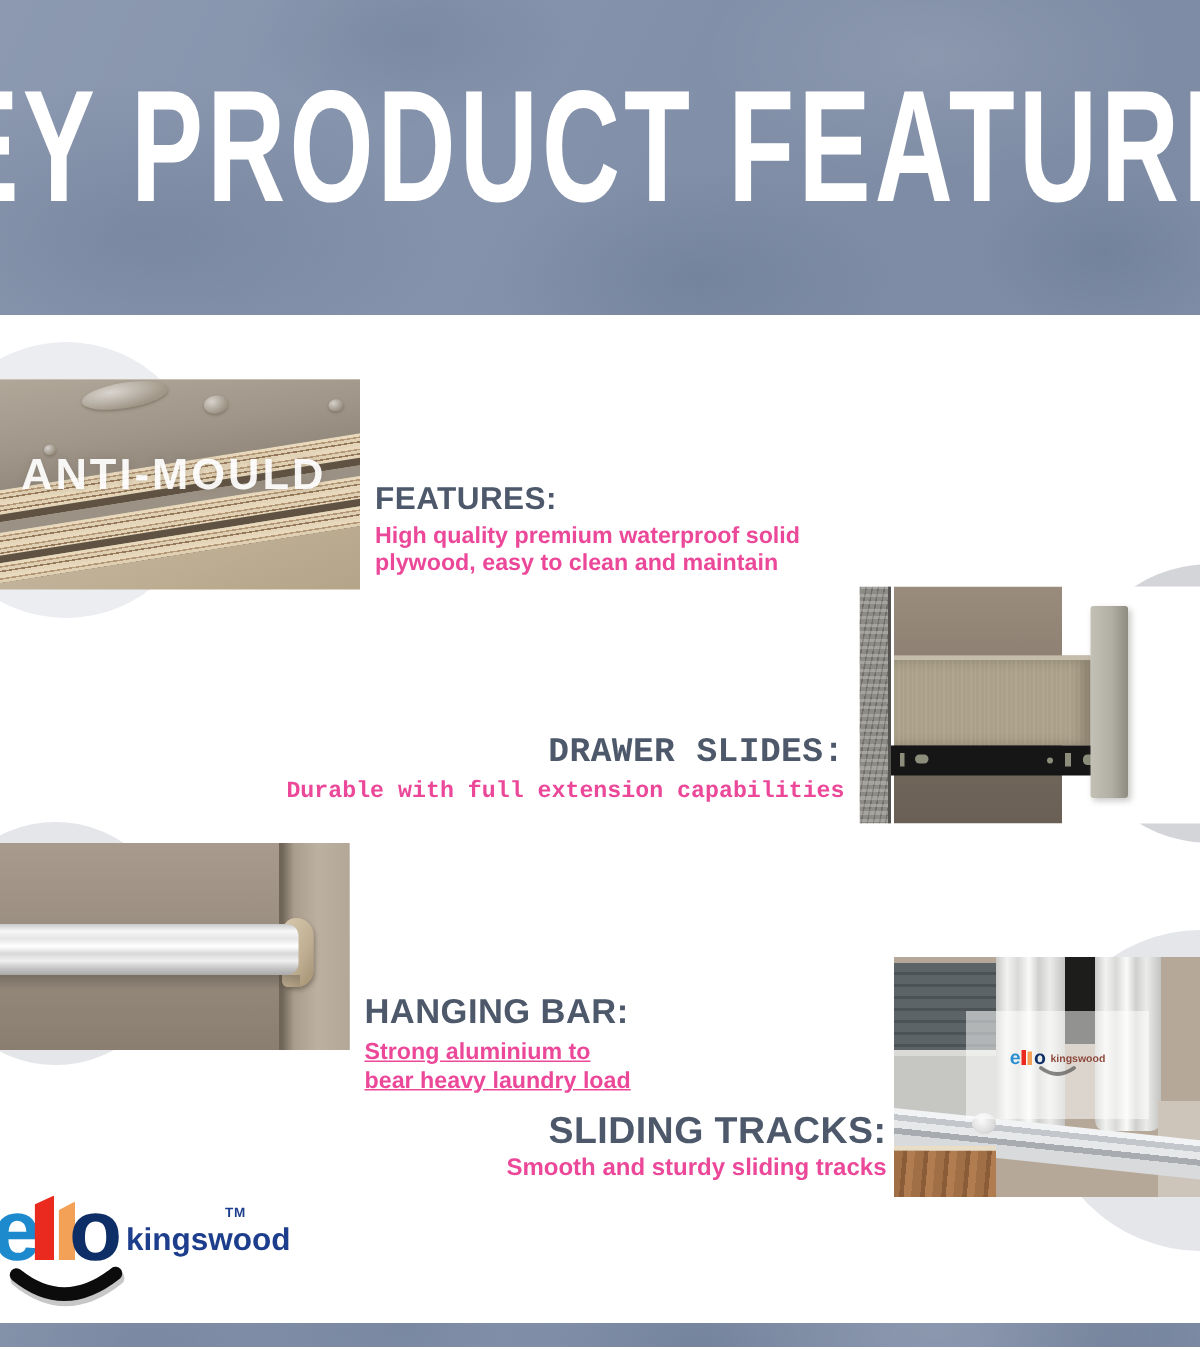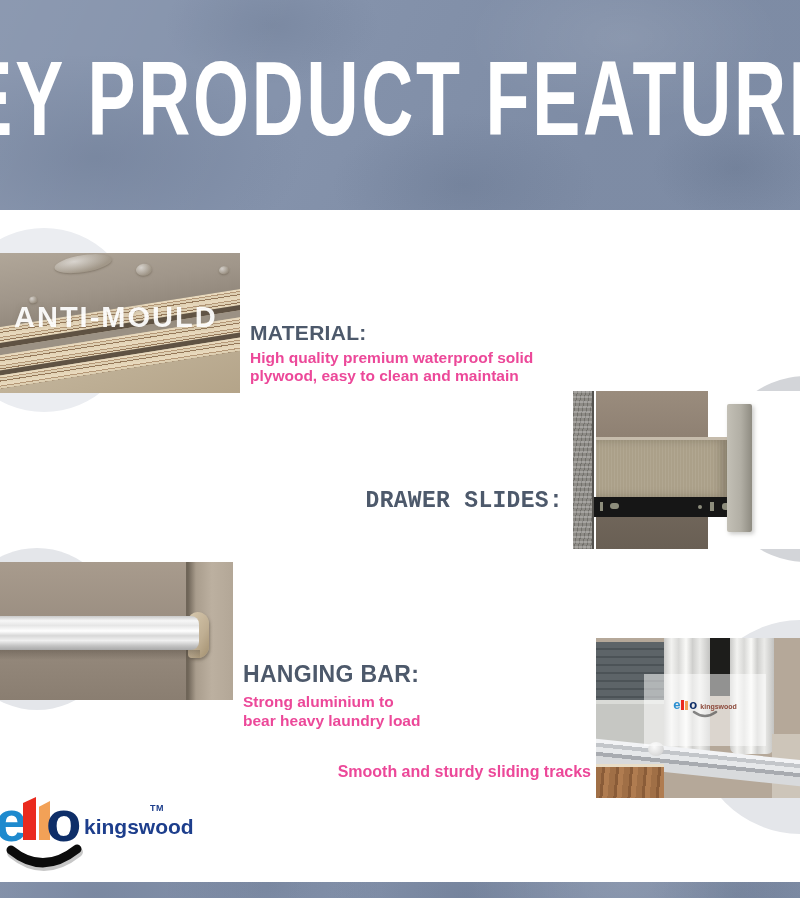--- a/index.html
+++ b/index.html
@@ -41,24 +41,24 @@
   .feat-title { font-weight:700; color:#4d596b; letter-spacing:0.3px; }
   .feat-desc  { font-weight:700; color:#ec4899; white-space:pre-line; margin-top:4px; }
   #block-material { left:250px; top:321px; }
   #block-material .feat-title { font-size:21px; }
   #block-material .feat-desc  { font-size:15.5px; line-height:18px; }
   #block-drawer { right:237px; top:488px; text-align:right;font-family:Liberation Mono, monospace; }
   #block-drawer .feat-title { font-size:23px; }
   #block-drawer .feat-desc  { font-size:15.5px; line-height:18px; }
   #block-hanging { left:243px; top:661px; }
   #block-hanging .feat-title { font-size:23px; }
-  #block-hanging .feat-desc  { font-size:15.5px; line-height:19px; }
+  #block-hanging .feat-desc  { font-size:15.5px; line-height:19px;text-decoration:underline; }
   #block-sliding { right:209px; top:740px; text-align:right; }
   #block-sliding .feat-title { font-size:25px; }
-  #block-sliding .feat-desc  { font-size:16px; line-height:19px; margin-top:22px; }
+  #block-sliding .feat-desc  { font-size:16px; line-height:19px; margin-top:0; }
 
   
   #photo-plywood {
     left:0; top:253px; width:240px; height:140px; overflow:hidden;
     background:linear-gradient(160deg,#d6c9b1 0%,#c6b89f 45%,#b4a489 100%);
   }
   #ply-stack { left:-40px; top:-26px; width:330px; transform:rotate(-9deg); }
   .ply-surface { height:80px; position:relative;
     background:linear-gradient(to bottom,#b3a99b,#a0968a 70%,#948a7e); }
   .ply-edge { background:repeating-linear-gradient(to bottom,
@@ -227,36 +227,38 @@
         <span class="wm-o">o</span>
         <span class="wm-brand">kingswood</span>
       </div>
       <svg width="26" height="10" viewBox="0 0 26 10">
         <path d="M2 2 Q 13 10 24 2" stroke="rgba(60,60,60,0.6)" stroke-width="2.5" fill="none" stroke-linecap="round"></path>
       </svg>
     </div>
   </div>
 
   <div id="block-material" class="abs">
-    <div class="feat-title">MATERIAL:</div>
+    <div class="feat-title">FEATURES:</div>
     <div class="feat-desc">High quality premium waterproof solid
 plywood, easy to clean and maintain</div>
   </div>
 
   <div id="block-drawer" class="abs">
     <div class="feat-title">DRAWER SLIDES:</div>
+    <div class="feat-desc">Durable with full extension capabilities</div>
   </div>
 
   <div id="block-hanging" class="abs">
     <div class="feat-title">HANGING BAR:</div>
     <div class="feat-desc">Strong aluminium to
 bear heavy laundry load</div>
   </div>
 
   <div id="block-sliding" class="abs">
+    <div class="feat-title">SLIDING TRACKS:</div>
     <div class="feat-desc">Smooth and sturdy sliding tracks</div>
   </div>
 
   <div id="logo" class="abs">
     <span id="logo-e">e</span>
     <span id="logo-l1"></span>
     <span id="logo-l2"></span>
     <span id="logo-o">o</span>
     <span id="logo-brand">kingswood</span>
     <span id="logo-tm">TM</span>

